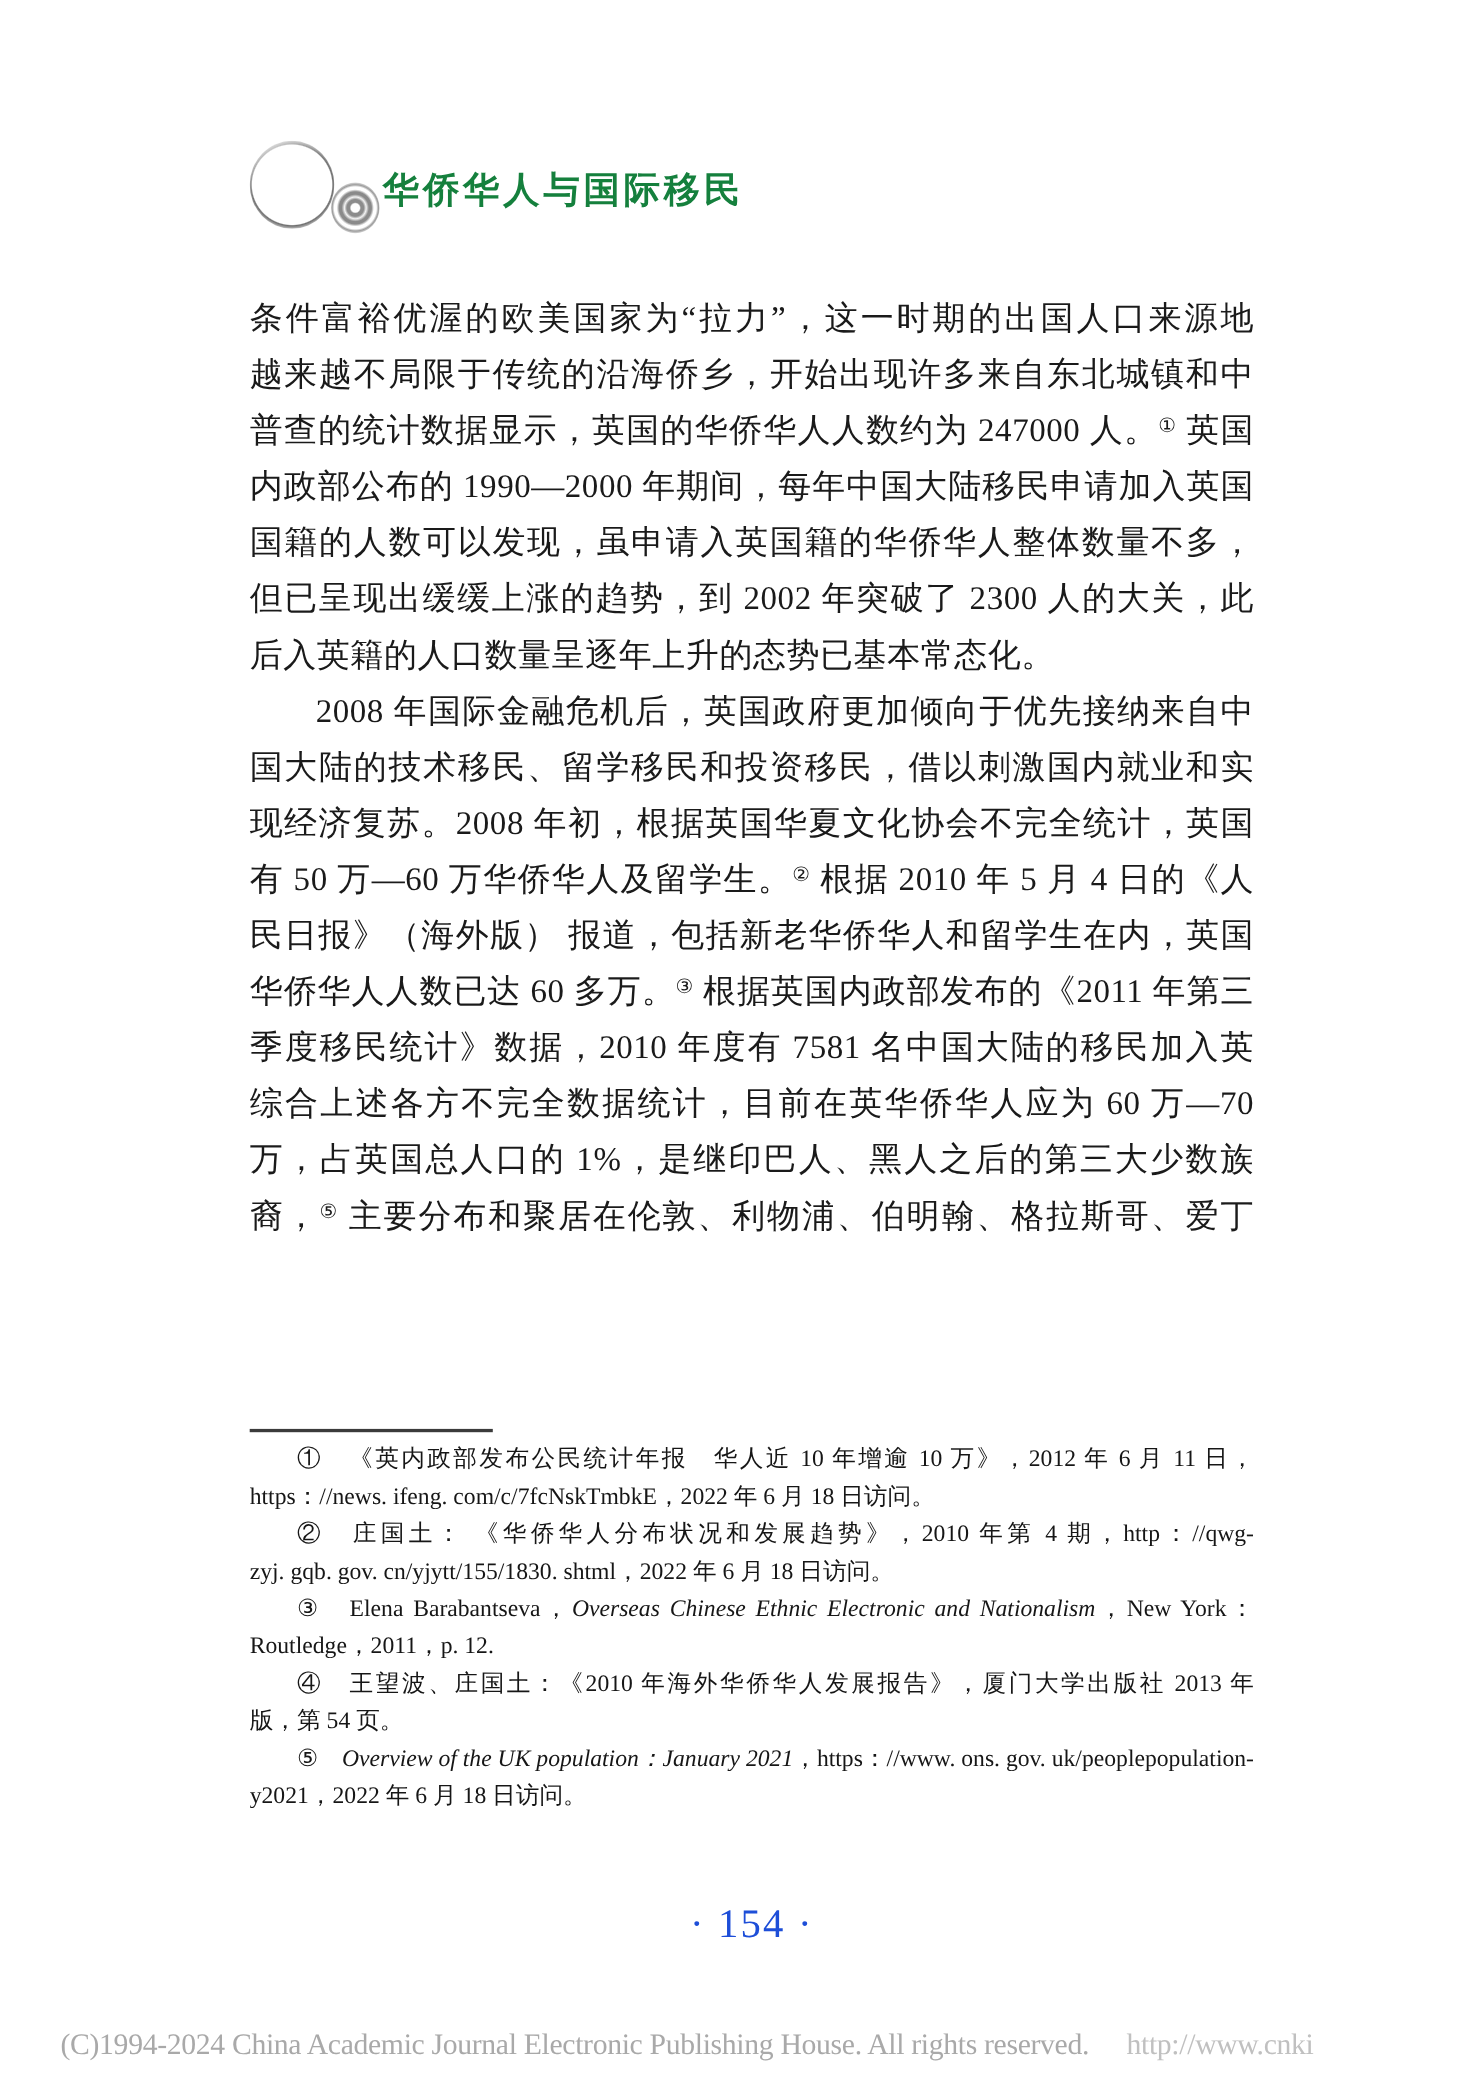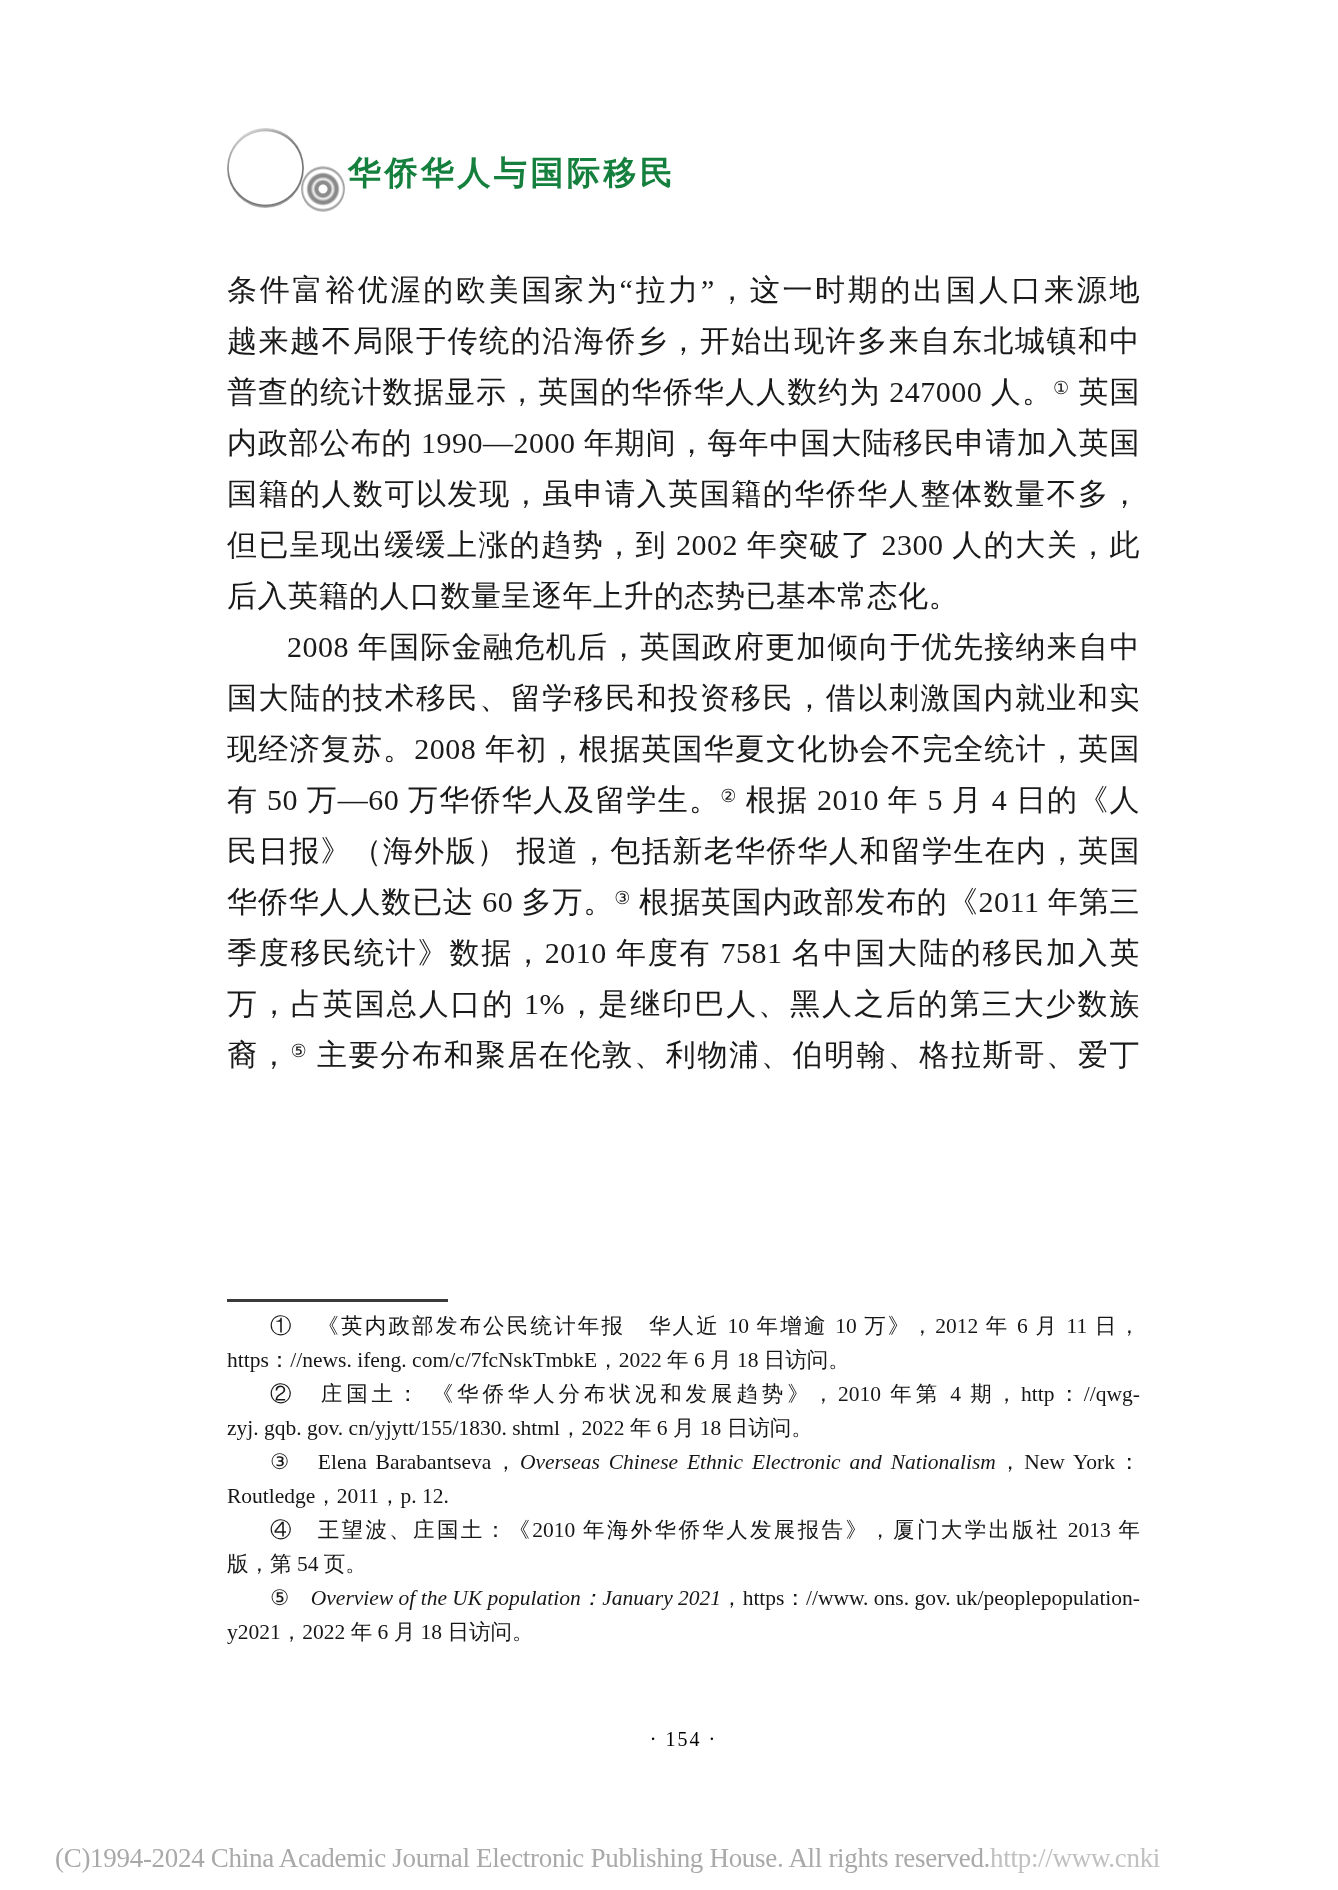--- a/index.html
+++ b/index.html
@@ -52,28 +52,28 @@
   }
   .fline.js { text-align-last:justify; }
   .fline.ns { text-align-last:left; }
   .fline.ind { text-indent:2em; }
   .fline.tight { letter-spacing:-0.45px; }
   .it { font-style:italic; }
 
   
   .page-number {
     position:absolute; left:227px; top:1728px; width:913px;
-    text-align:center; font-size:20px; color:#000000; letter-spacing:2px;
+    text-align:center; font-size:37px; color:#1d4ed8; letter-spacing:2px;
   }
   .footer {
     position:absolute; left:55px; top:1843px; width:1400px;
     font-size:27px; letter-spacing:-0.3px; white-space:nowrap;
     color:#a9a9a9; filter:blur(0.6px);
   }
-  .footer .url { color:#c0c0c0; filter:blur(0.4px); }
+  .footer .url { margin-left:34px; color:#c0c0c0; filter:blur(0.4px); }
 </style>
 </head>
 <body>
 
 <div class="page">
 
   <div class="logo">
     <div class="ring-big"></div>
     <div class="ring-small"></div>
   </div>
@@ -87,20 +87,21 @@
     <div class="bline js">国籍的人数可以发现，虽申请入英国籍的华侨华人整体数量不多，</div>
     <div class="bline js">但已呈现出缓缓上涨的趋势，到 2002 年突破了 2300 人的大关，此</div>
     <div class="bline ns">后入英籍的人口数量呈逐年上升的态势已基本常态化。</div>
     <div class="bline js ind">2008 年国际金融危机后，英国政府更加倾向于优先接纳来自中</div>
     <div class="bline js">国大陆的技术移民、留学移民和投资移民，借以刺激国内就业和实</div>
     <div class="bline js">现经济复苏。2008 年初，根据英国华夏文化协会不完全统计，英国</div>
     <div class="bline js">有 50 万—60 万华侨华人及留学生。<sup>②</sup> 根据 2010 年 5 月 4 日的《人</div>
     <div class="bline js">民日报》（海外版） 报道，包括新老华侨华人和留学生在内，英国</div>
     <div class="bline js">华侨华人人数已达 60 多万。<sup>③</sup> 根据英国内政部发布的《2011 年第三</div>
     <div class="bline js">季度移民统计》数据，2010 年度有 7581 名中国大陆的移民加入英</div>
+    <div class="bline js">综合上述各方不完全数据统计，目前在英华侨华人应为 60 万—70</div>
     <div class="bline js">万，占英国总人口的 1%，是继印巴人、黑人之后的第三大少数族</div>
     <div class="bline js">裔，<sup>⑤</sup> 主要分布和聚居在伦敦、利物浦、伯明翰、格拉斯哥、爱丁</div>
   </div>
 
   <div class="fn-divider"></div>
   <div class="footnotes">
     <div class="fline js ind">①　《英内政部发布公民统计年报　华人近 10 年增逾 10 万》，2012 年 6 月 11 日，</div>
     <div class="fline ns">https：//news. ifeng. com/c/7fcNskTmbkE，2022 年 6 月 18 日访问。</div>
     <div class="fline js ind">②　庄国土： 《华侨华人分布状况和发展趋势》，2010 年第 4 期，http：//qwg-</div>
     <div class="fline ns">zyj. gqb. gov. cn/yjytt/155/1830. shtml，2022 年 6 月 18 日访问。</div>

